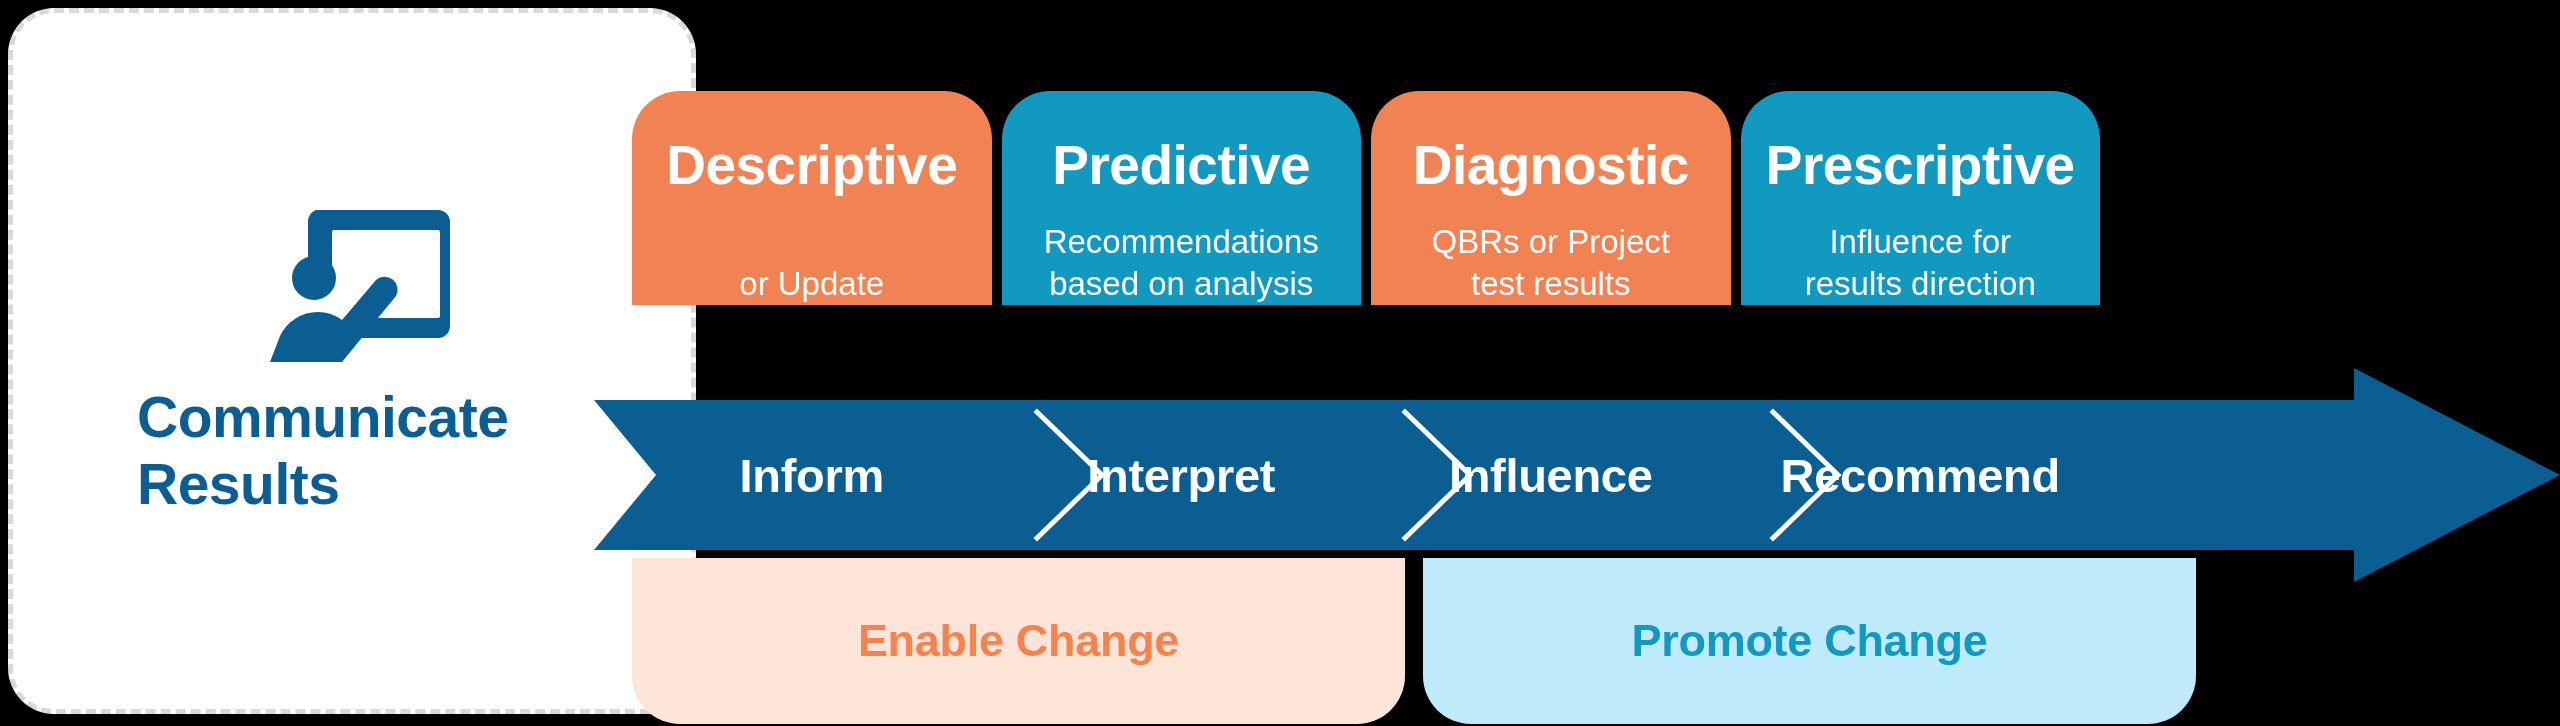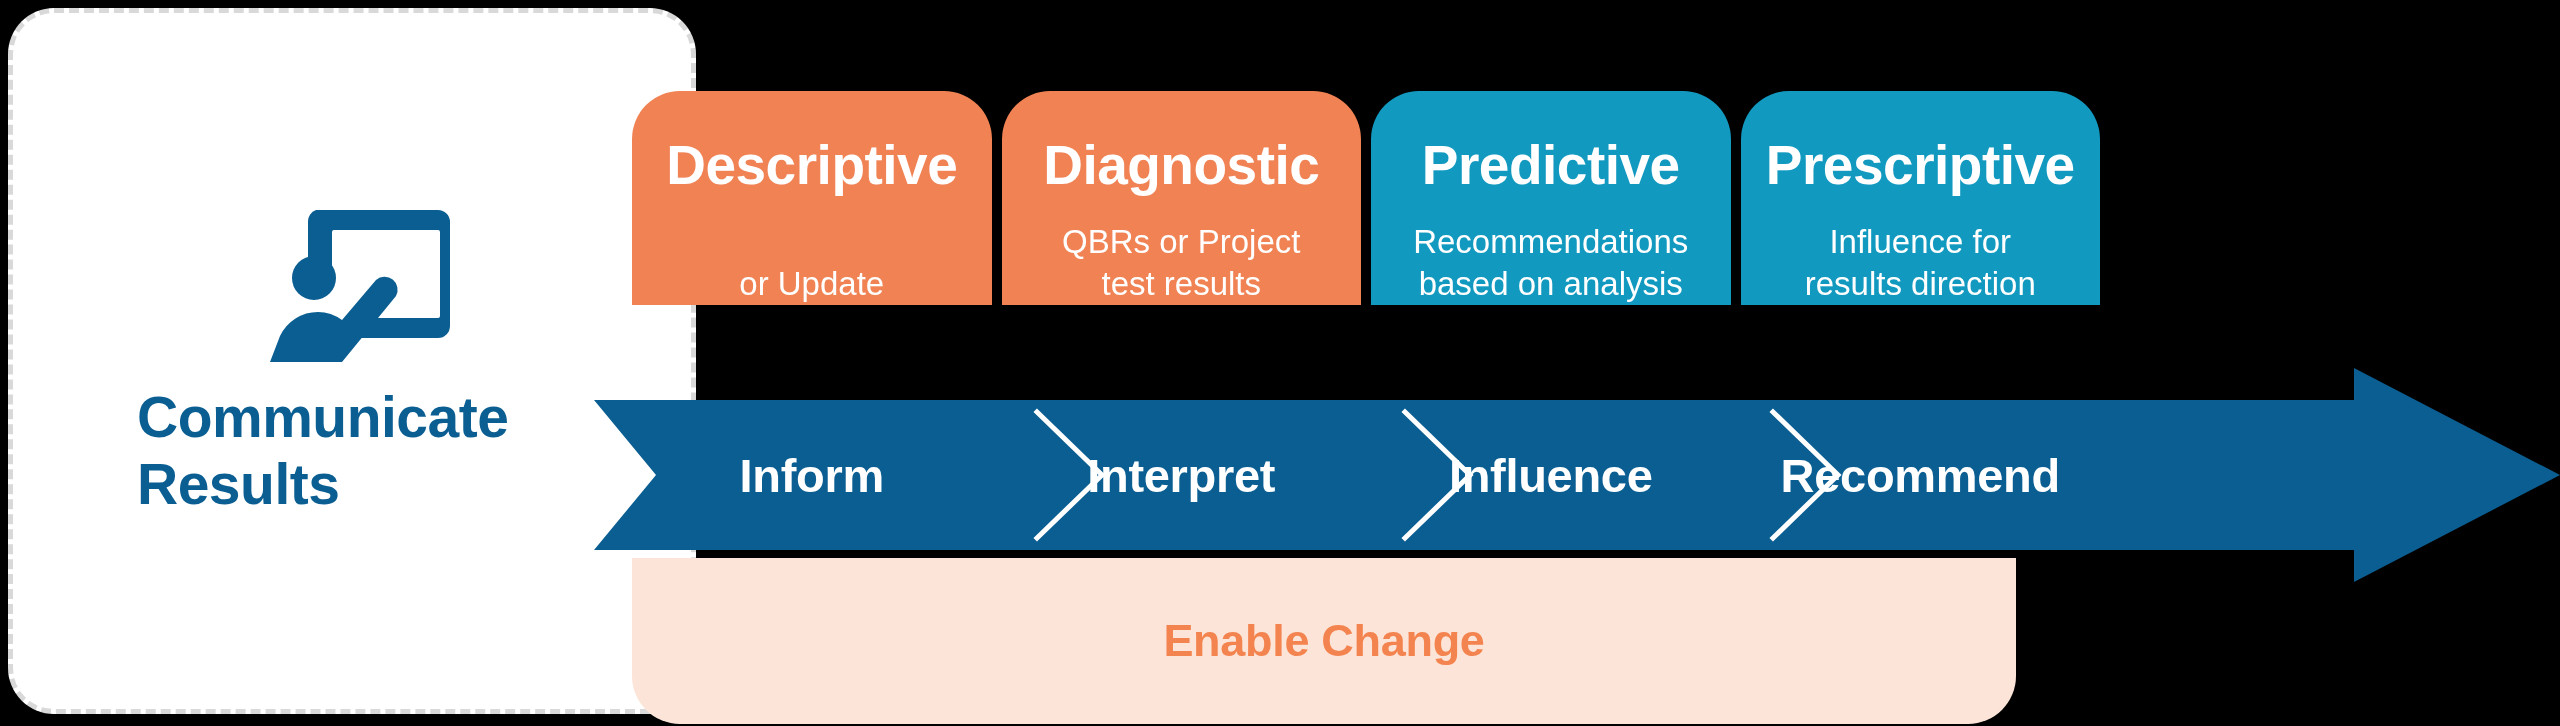--- a/index.html
+++ b/index.html
@@ -115,21 +115,21 @@
     font-size: 47px;
     font-weight: bold;
     letter-spacing: -0.3px;
   }
 
   
   .bottom-row {
     position: absolute;
     left: 632px;
     top: 558px;
-    width: 1384px;
+    width: 1564px;
     height: 166px;
     display: flex;
     gap: 18px;
   }
   .change-bar {
     flex: 1 1 0;
     border-radius: 0 0 48px 48px;
     display: flex;
     align-items: center;
     justify-content: center;
@@ -166,33 +166,33 @@
   <div class="cards-row">
 
     <div class="cat-card orange">
       <div class="cat-title">Descriptive</div>
       <div class="cat-desc">
         <br>
         <span>or Update</span>
       </div>
     </div>
 
+    <div class="cat-card teal">
+      <div class="cat-title">Predictive</div>
+      <div class="cat-desc">
+        <span>Recommendations</span><br>
+        <span>based on analysis</span>
+      </div>
+    </div>
+
     <div class="cat-card orange">
       <div class="cat-title">Diagnostic</div>
       <div class="cat-desc">
         <span>QBRs or Project</span><br>
         <span>test results</span>
-      </div>
-    </div>
-
-    <div class="cat-card teal">
-      <div class="cat-title">Predictive</div>
-      <div class="cat-desc">
-        <span>Recommendations</span><br>
-        <span>based on analysis</span>
       </div>
     </div>
 
     <div class="cat-card teal">
       <div class="cat-title">Prescriptive</div>
       <div class="cat-desc">
         <span>Influence for</span><br>
         <span>results direction</span>
       </div>
     </div>
@@ -212,15 +212,16 @@
 
   <div class="band-labels">
     <div class="band-seg">Inform</div>
     <div class="band-seg">Interpret</div>
     <div class="band-seg">Influence</div>
     <div class="band-seg">Recommend</div>
   </div>
 
   <div class="bottom-row">
     <div class="change-bar enable">Enable Change</div>
+    <div class="change-bar promote">Promote Change</div>
   </div>
 
 </div>
 
 </body></html>

